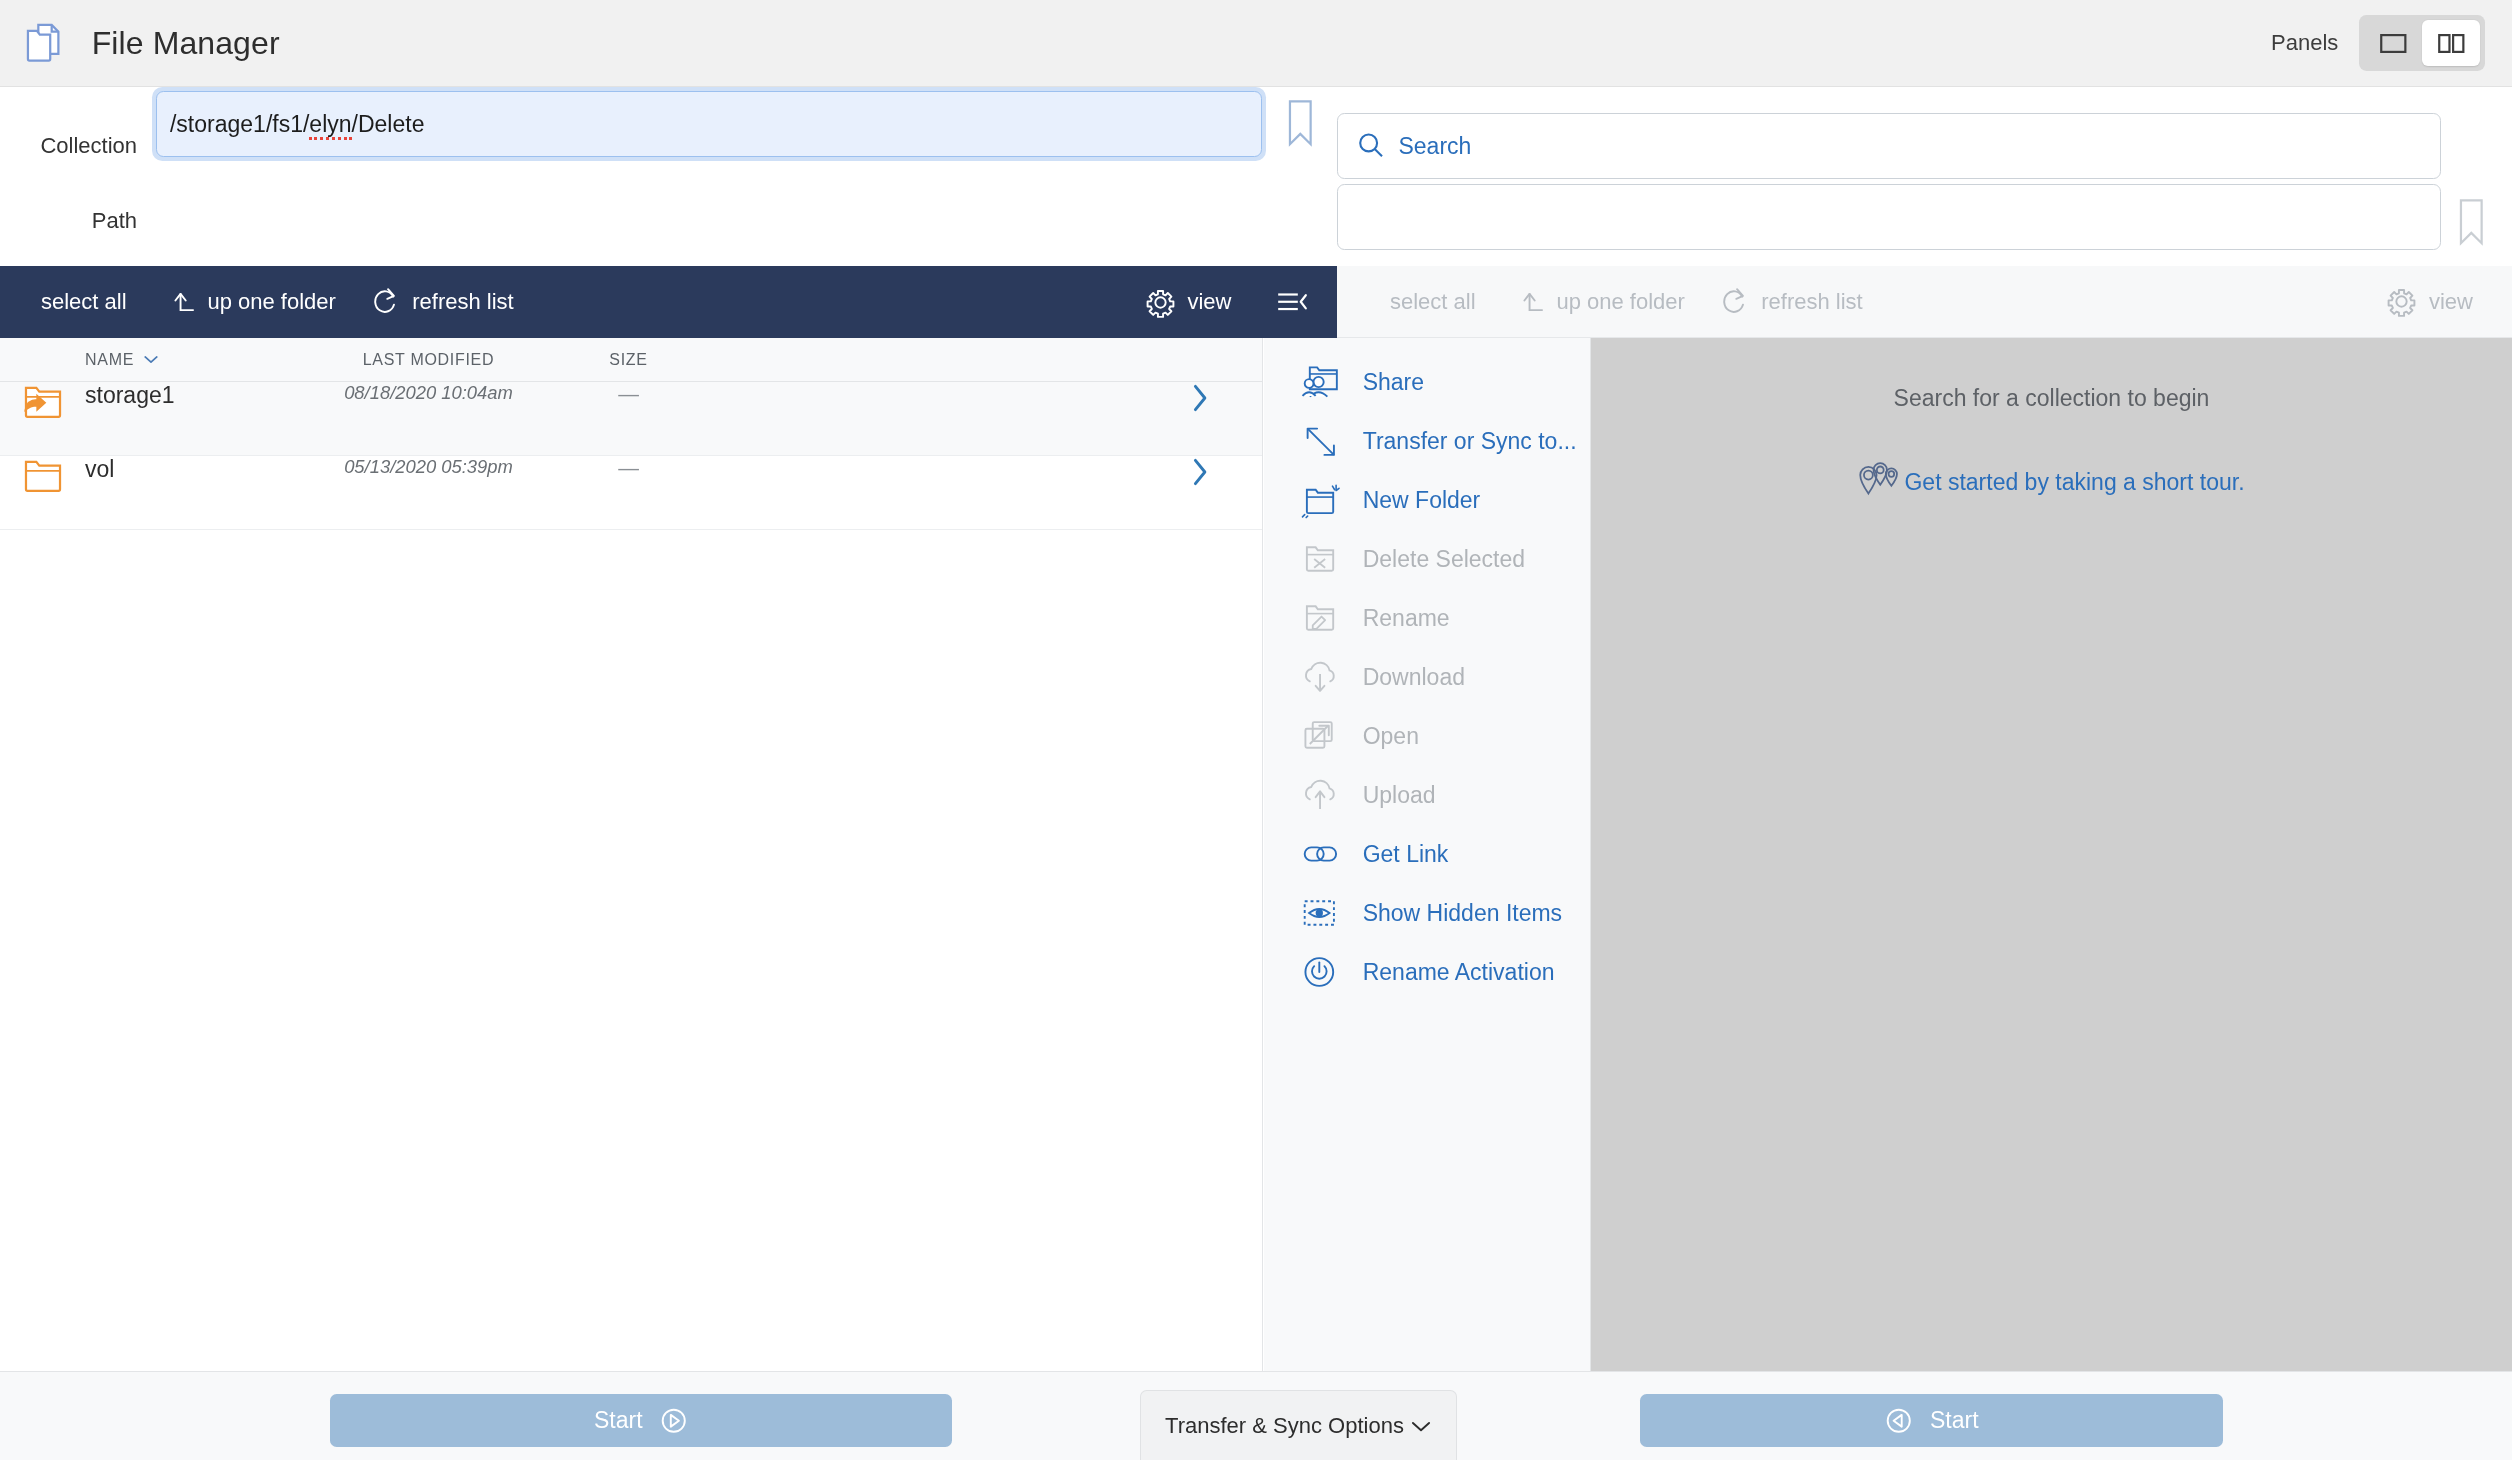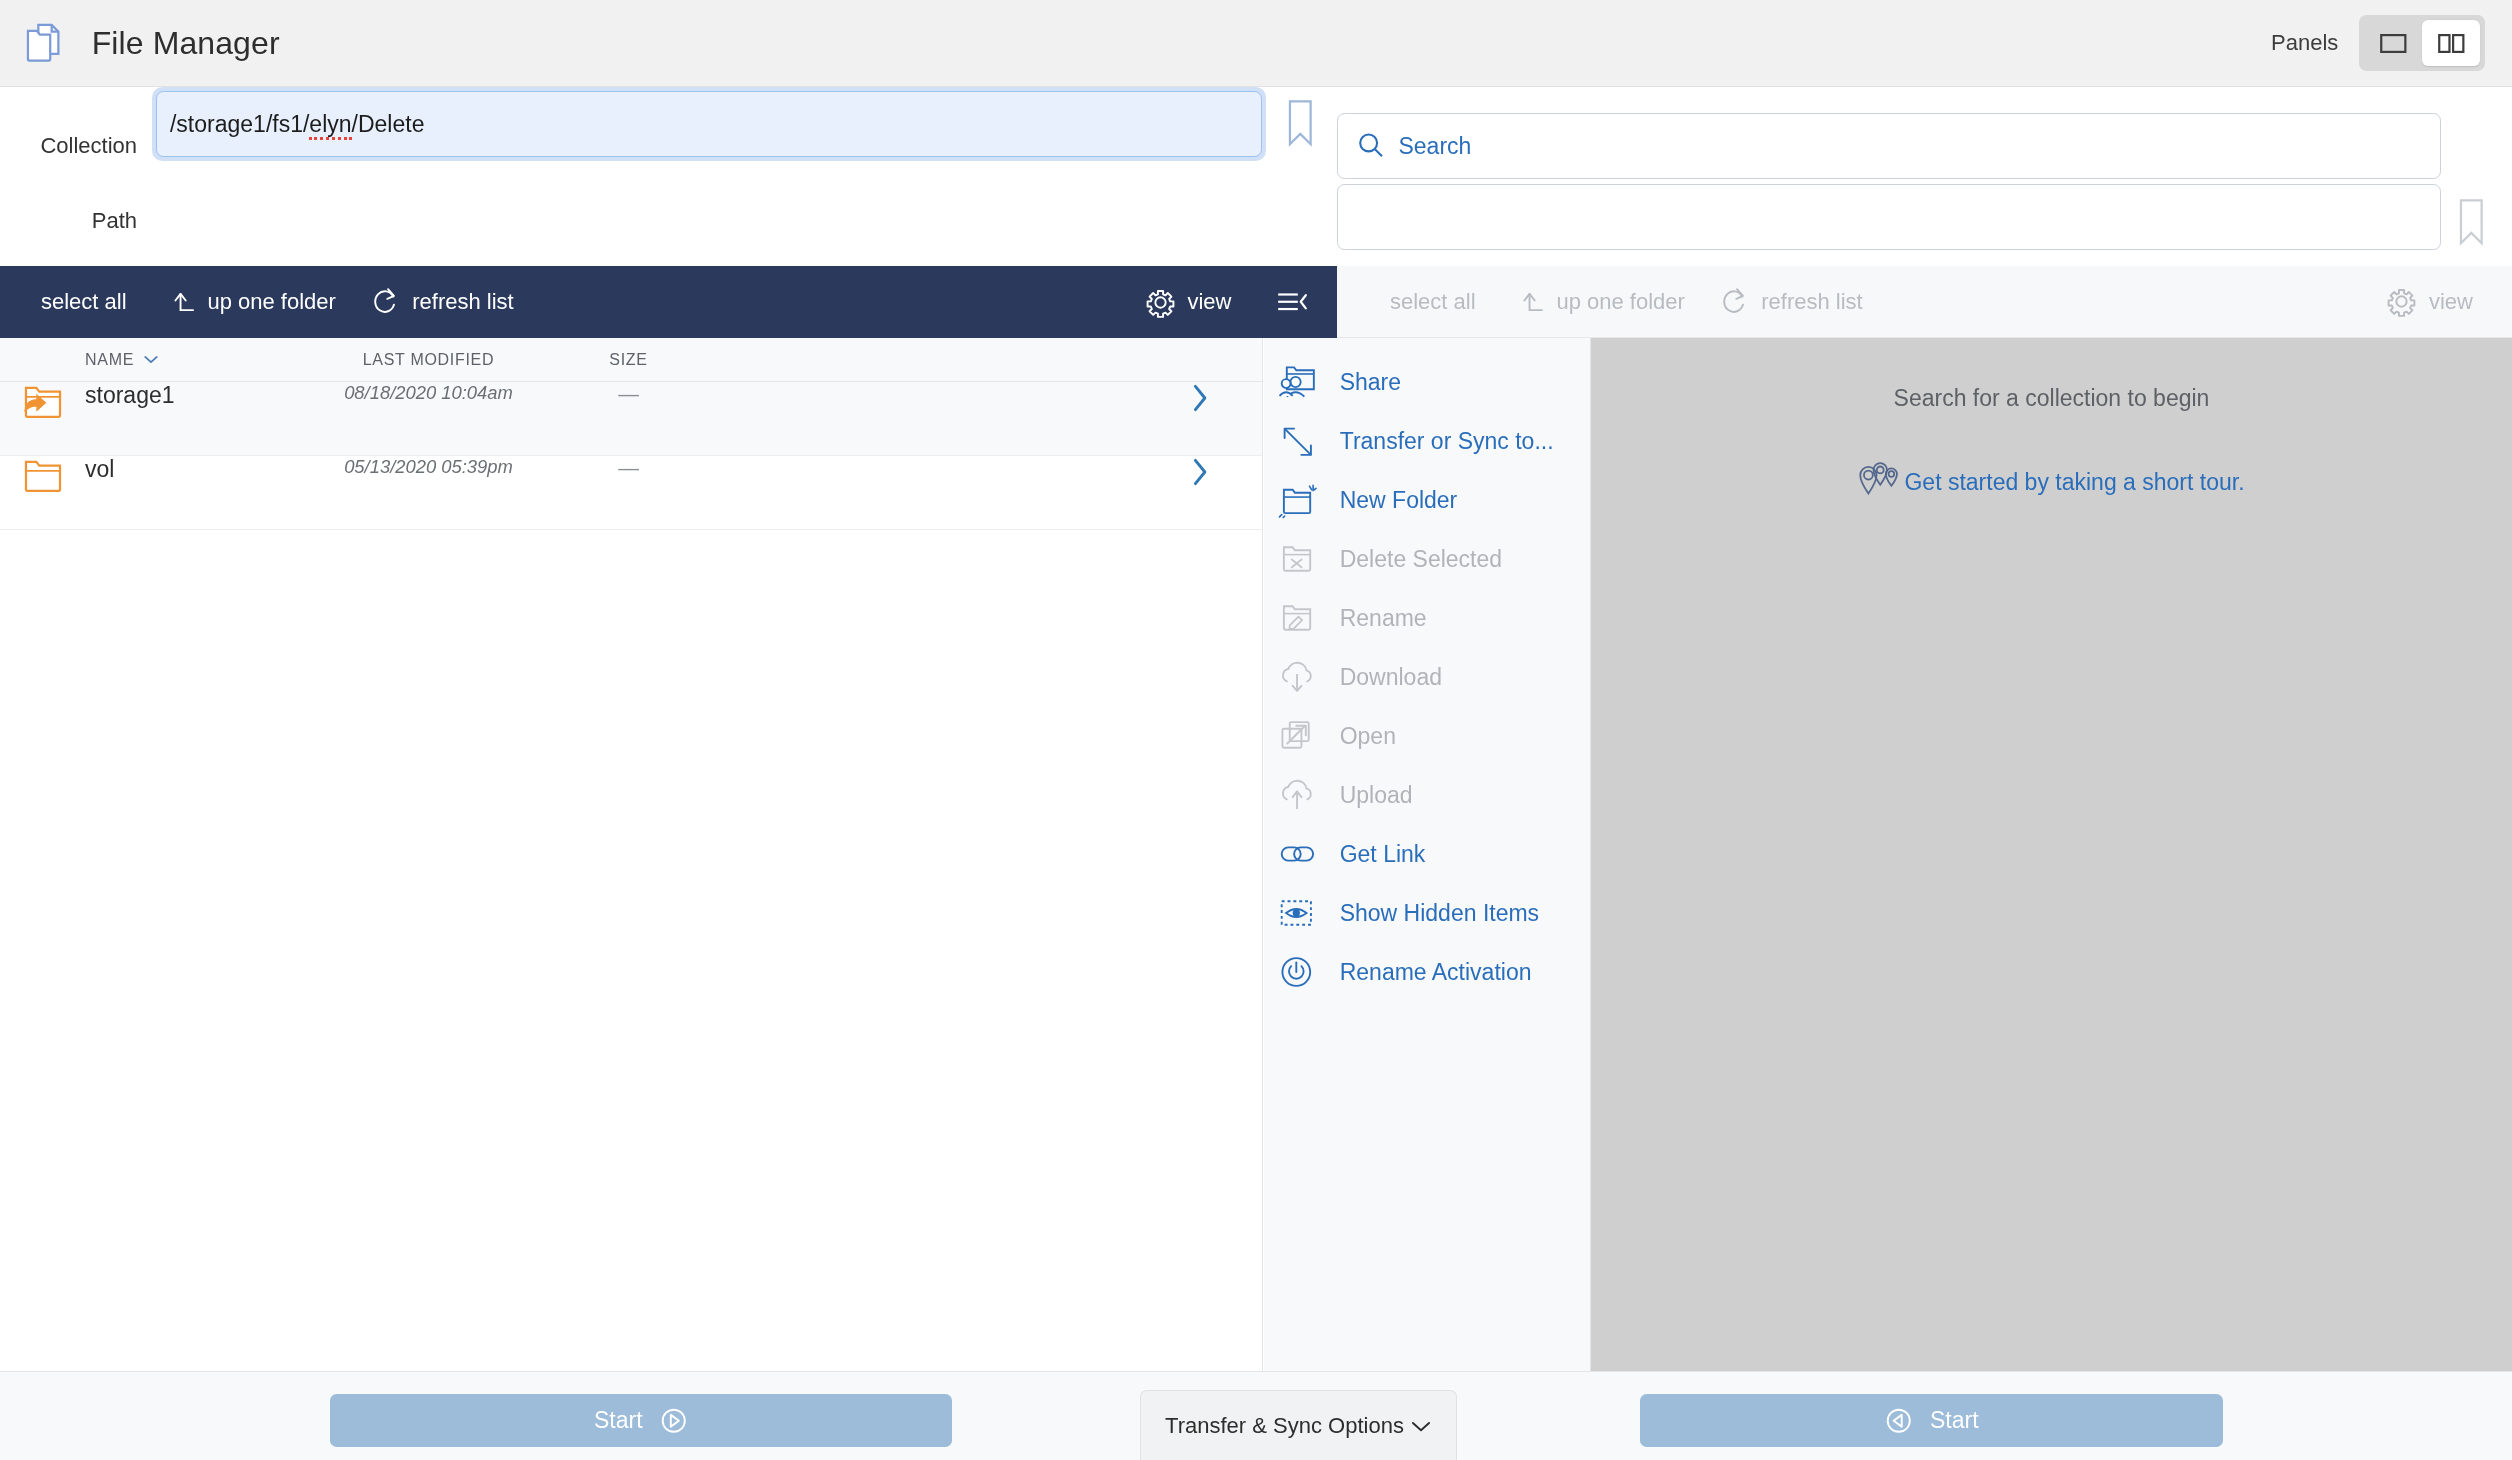--- a/index.html
+++ b/index.html
@@ -123,21 +123,21 @@
   .fl-size { width: 89px; margin-left: 52px; text-align: center; font-size: 20.7px; color: #8a8f94; }
   .fl-chev { margin-left: auto; margin-right: 52px; }
 
   
   .ctxmenu {
     position: absolute; left: 1264px; top: 338px; width: 327px; height: 1033px;
     background: #f8f9fa; border-right: 1.5px solid #e3e5e7;
     padding-top: 14.8px;
   }
   .ctx-item {
-    display: flex; align-items: center; height: 59px; padding-left: 14px; gap: 20.7px;
+    display: flex; align-items: center; height: 59px; padding-left: 37px; gap: 20.7px;
   }
   .ctx-label { font-size: 23px; color: #2a6ebb; }
   .ctx-item.disabled .ctx-label { color: #b0b4b8; }
 
   
   .rightpanel {
     position: absolute; left: 1591px; top: 338px; width: 921px; height: 1033px;
     background: #cfcfcf;
     display: flex; flex-direction: column; align-items: center;
   }

